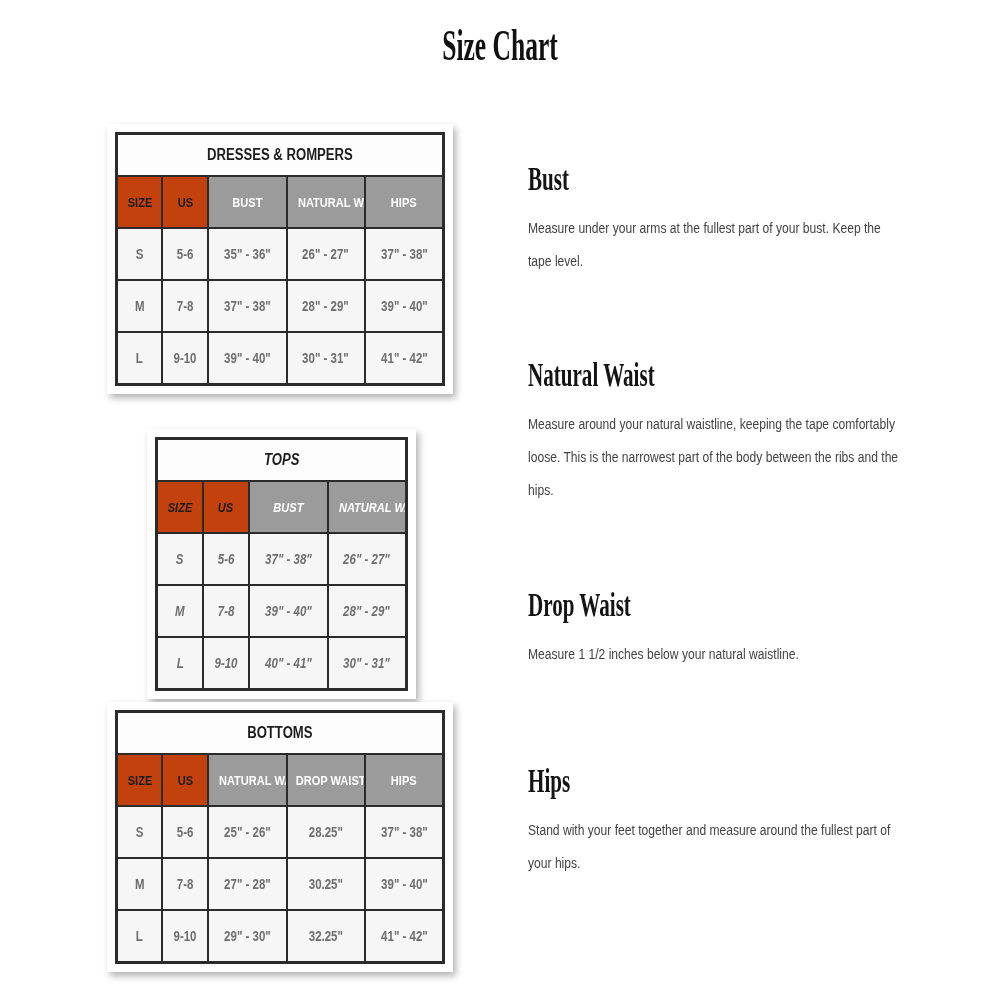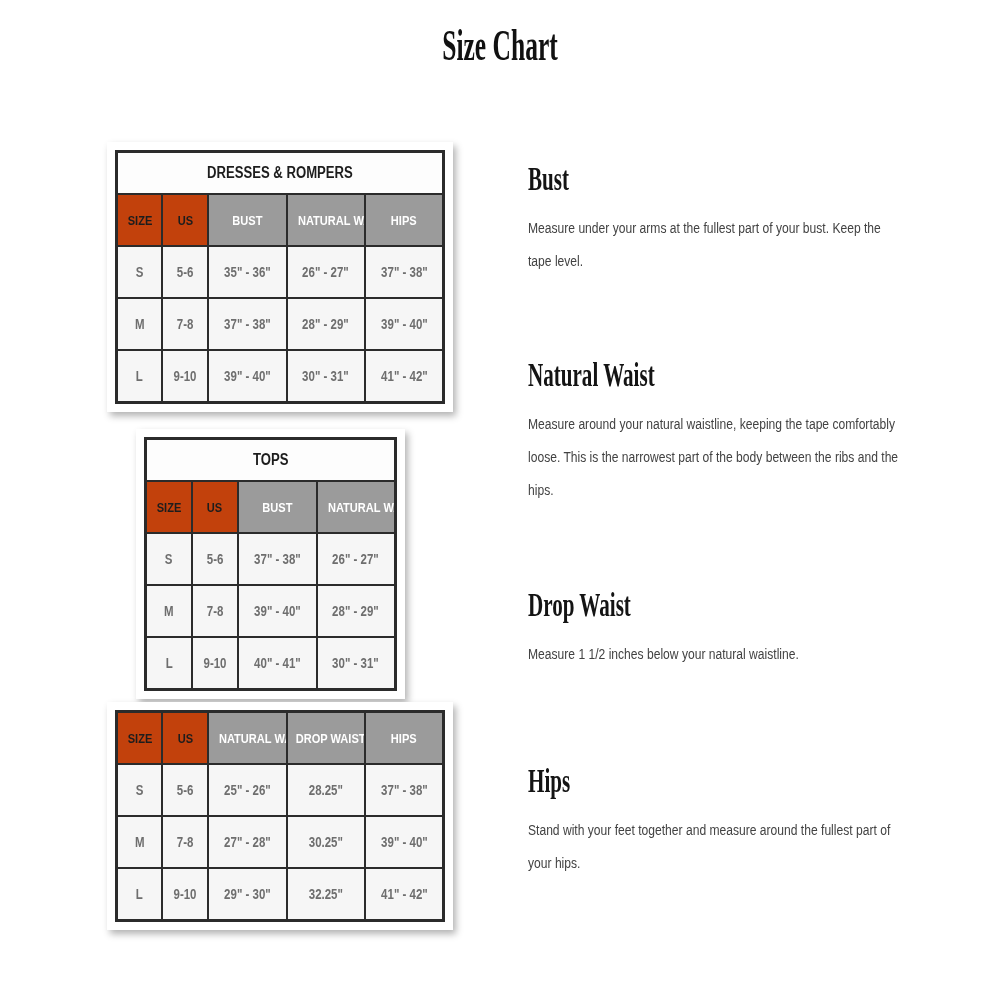--- a/index.html
+++ b/index.html
@@ -18,22 +18,22 @@
     font-weight:bold; font-size:44px; color:#111;
     line-height:1; letter-spacing:0;
     transform:scaleX(0.58);
   }
 
   
   .card {
     position:absolute; background:#fff; padding:8px;
     box-shadow:3px 4px 7px rgba(0,0,0,0.30);
   }
-  .card-0 { left:107px; top:142px; width:330px; }
-  .card-1 { left:136px; top:429px; width:253px; }
+  .card-0 { left:107px; top:124px; width:330px; }
+  .card-1 { left:147px; top:429px; width:253px;font-style:italic; }
   .card-2 { left:107px; top:702px; width:330px; }
 
   table.size-table {
     width:100%; border-collapse:collapse; table-layout:fixed;
     border:3px solid #2b2b2b;
   }
   table.size-table td {
     border:2px solid #2b2b2b; text-align:center; vertical-align:middle;
     padding:0; overflow:hidden;
   }
@@ -167,20 +167,23 @@
   <div class="card card-2">
     <table class="size-table">
         <colgroup>
           <col style="width: 14%;">
           <col style="width: 14%;">
           <col style="width: 24%;">
           <col style="width: 24%;">
           <col style="width: 24%;">
         </colgroup>
         <tbody>
+          <tr class="title-row">
+            <td colspan="5"><span class="ct">BOTTOMS</span></td>
+          </tr>
           <tr class="header-row">
             <td class="h-light"><span class="ct">SIZE</span></td>
             <td class="h-light"><span class="ct">US</span></td>
             <td class="h-gray"><span class="ct">NATURAL WAIST</span></td>
             <td class="h-gray"><span class="ct">DROP WAIST</span></td>
             <td class="h-gray"><span class="ct">HIPS</span></td>
           </tr>
           <tr class="data-row">
             <td><span class="ct">S</span></td>
             <td><span class="ct">5-6</span></td>

